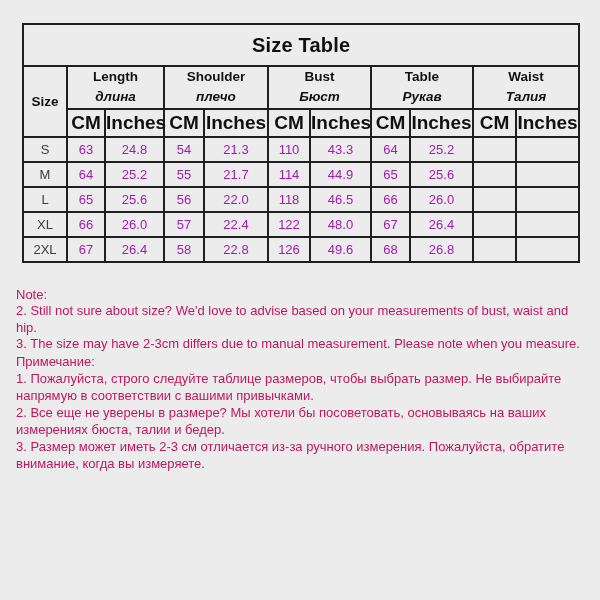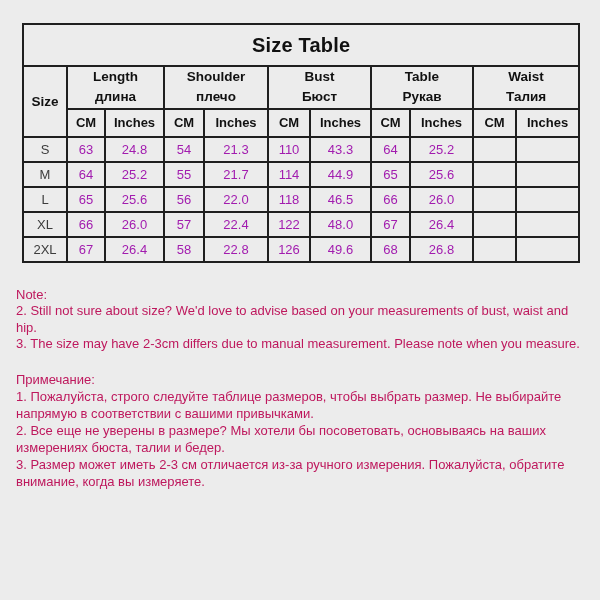--- a/index.html
+++ b/index.html
@@ -32,42 +32,41 @@
     font-size: 13.5px;
     font-weight: bold;
     margin-left: 35px;
   }
   .group-cell {
     height: 34px;
     font-size: 13.5px;
     font-weight: bold;
     line-height: 1.5;
   }
-  .group-cell .ru { font-weight: bold; }
+  .group-cell .ru { font-weight: bold; font-style: italic; }
   .unit-cell {
     height: 28px;
-    font-size: 13px;
+    font-size: 19px;
     font-weight: bold;
   }
   .data-row td {
     height: 25px;
     font-size: 13px;
     color: #a21caf;
     font-weight: normal;
   }
   .data-row td.row-size { color: #3c3c3c; }
   .notes {
     margin: 24px 16px 0 16px;
     width: 572px;
     font-size: 13px;
     line-height: 16.5px;
     color: #be185d;
   }
   .notes-ru {
-    margin-top: 18px;
     line-height: 17px;
   }
 </style>
 </head>
 <body>
 
 <table class="size-table">
   <colgroup>
     <col style="width:44px">
     <col style="width:38px">

